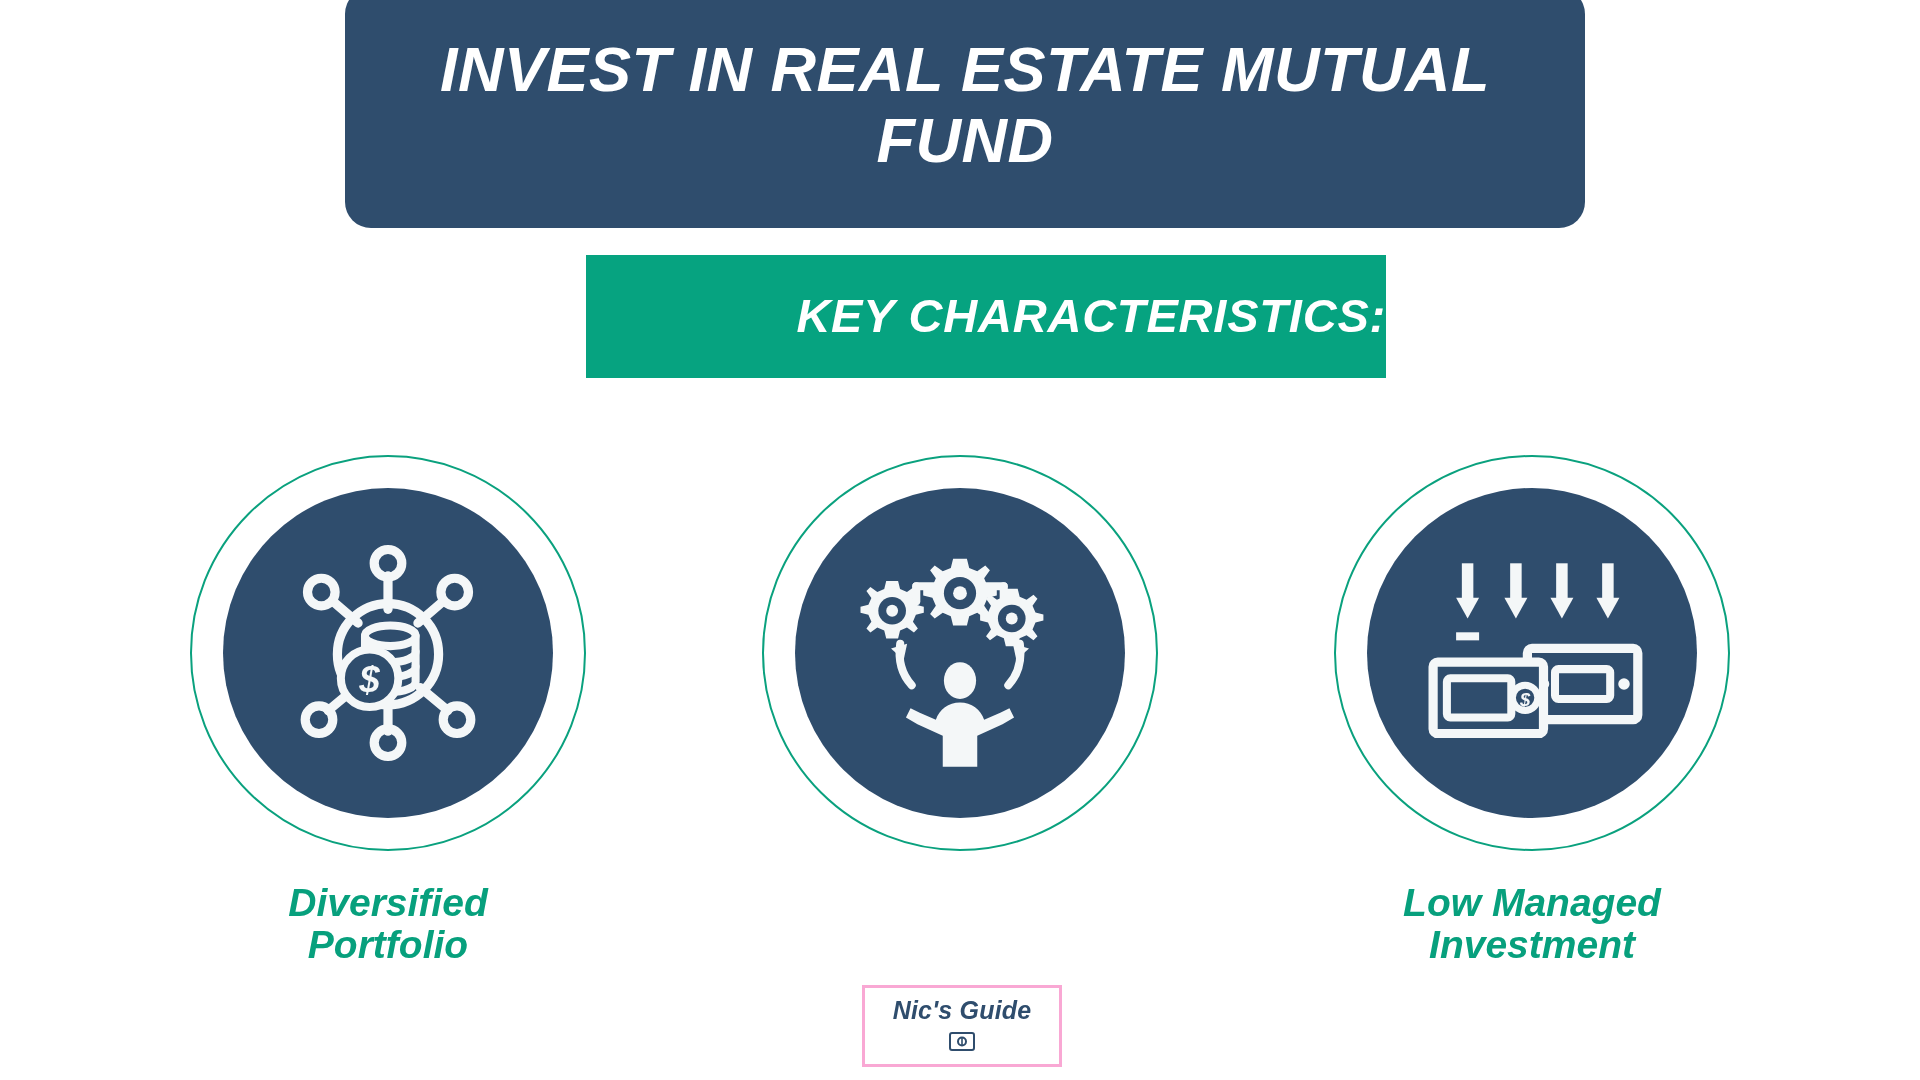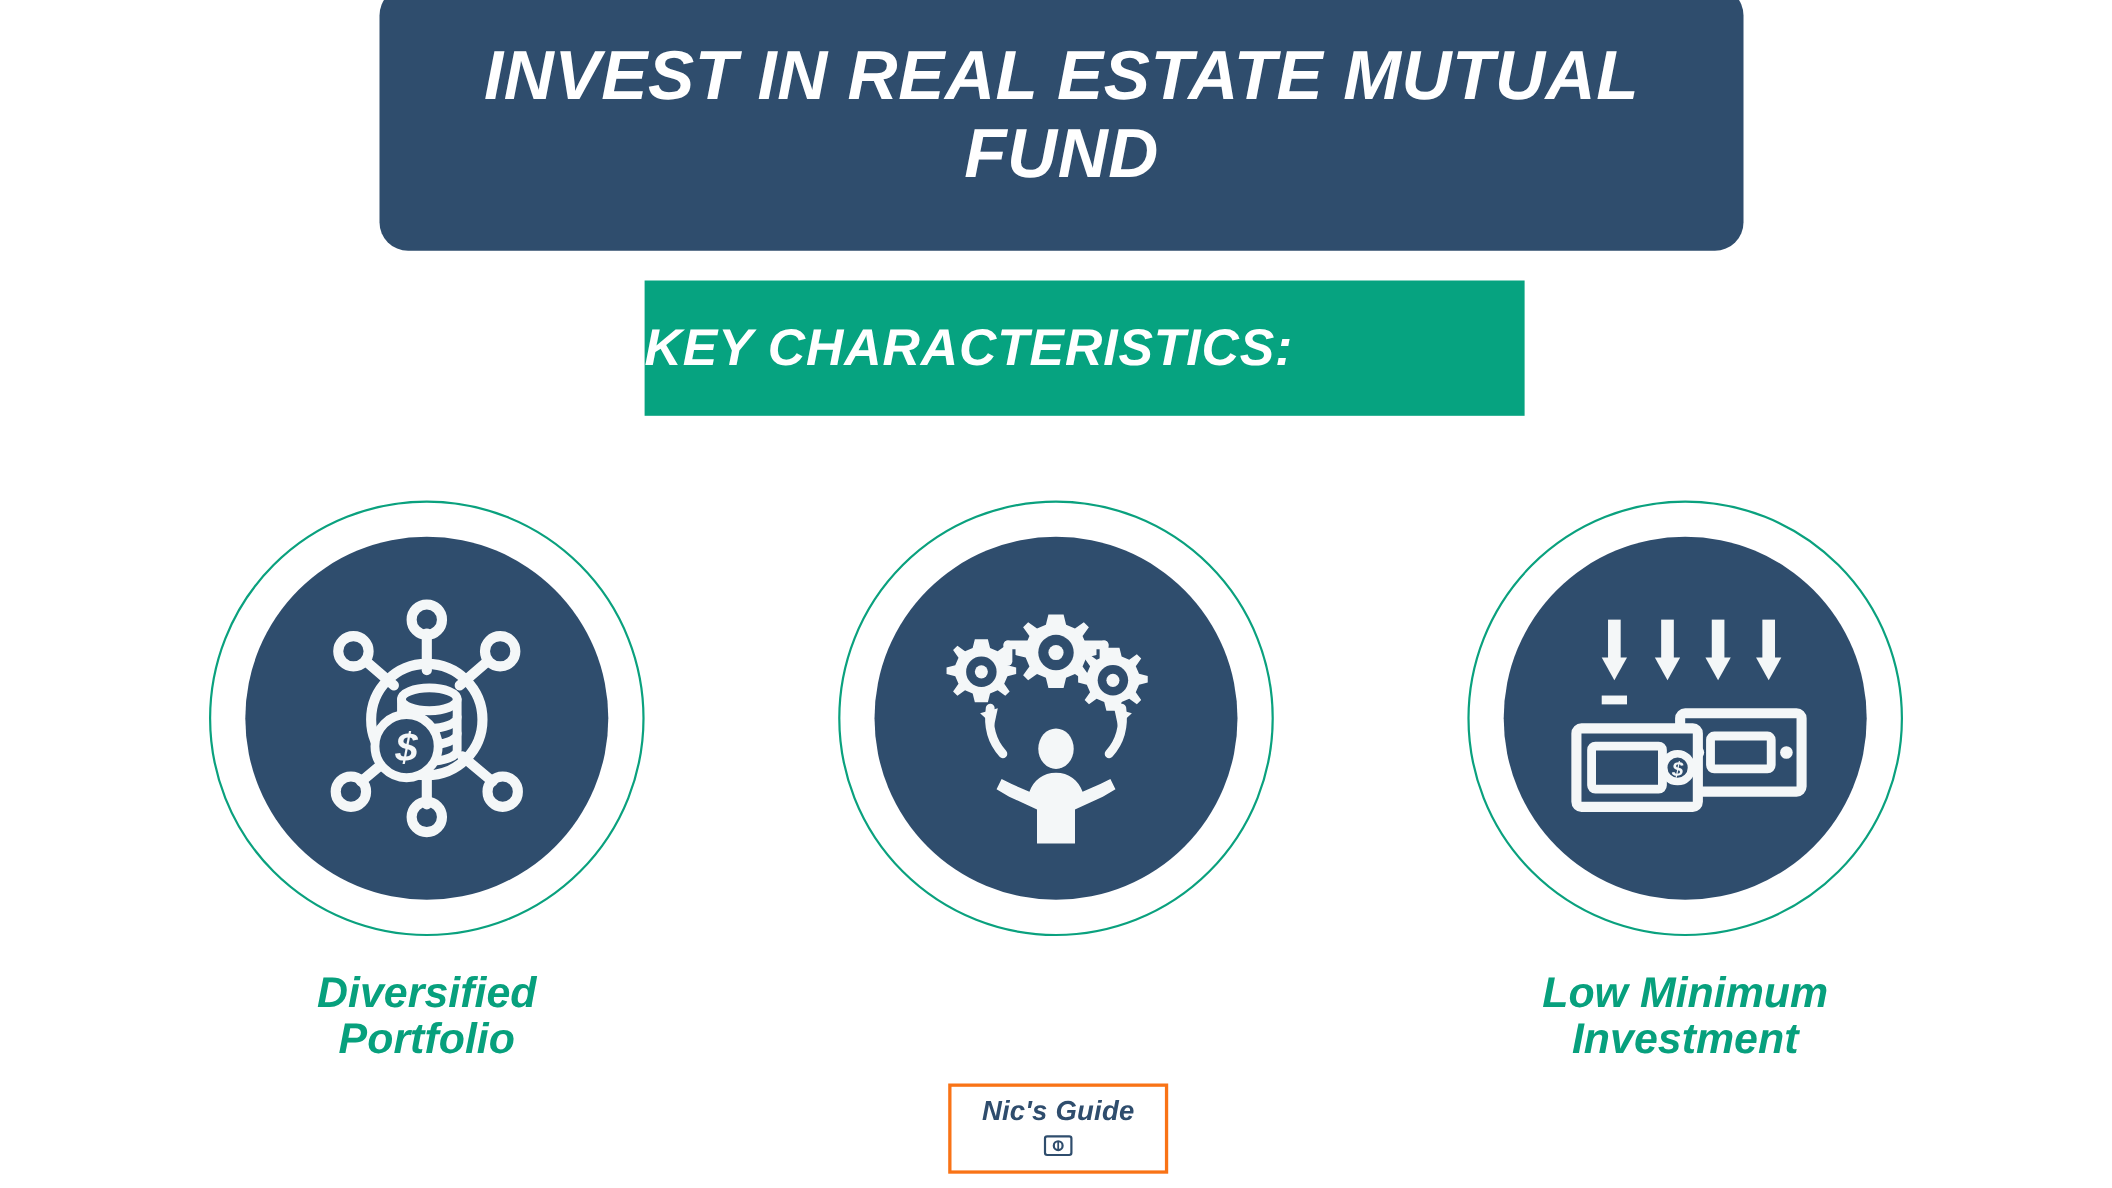--- a/index.html
+++ b/index.html
@@ -46,21 +46,21 @@
   
   .subtitle-banner {
     position: absolute;
     left: 586px;
     top: 255px;
     width: 800px;
     height: 123px;
     background: #06a380;
     display: flex;
     align-items: center;
-    justify-content: flex-start;
+    justify-content: flex-end;
   }
   .subtitle-text {
     color: #ffffff;
     font-size: 47px;
     font-weight: 900;
     letter-spacing: 0.8px;
     text-transform: uppercase;
     line-height: 1;
     padding-bottom: 2px;
   }
@@ -121,21 +121,21 @@
     white-space: pre-line;
   }
 
   
   .footer-logo {
     position: absolute;
     left: 862px;
     top: 985px;
     width: 200px;
     height: 82px;
-    border: 3px solid #f97316;
+    border: 3px solid #f9a8d4;
     background: #ffffff;
     display: flex;
     flex-direction: column;
     align-items: center;
     justify-content: flex-start;
     padding-top: 10px;
   }
   .footer-logo-text {
     color: #2f4d6d;
     font-size: 25px;
@@ -290,21 +290,21 @@
 
             <g>
               <rect x="14" y="108" width="96" height="62" rx="4" fill="#2f4d6d" stroke="#f4f7f8" stroke-width="8"></rect>
               <rect x="26" y="122" width="56" height="34" rx="3" fill="none" stroke="#f4f7f8" stroke-width="7"></rect>
               <circle cx="94" cy="139" r="11" fill="#2f4d6d" stroke="#f4f7f8" stroke-width="6"></circle>
               <text x="94" y="146" font-family="Liberation Sans, sans-serif" font-size="16" font-weight="700" fill="#f4f7f8" text-anchor="middle">$</text>
             </g>
           </svg>
         </div>
       </div>
-      <div class="card-label">Low Minimum
+      <div class="card-label">Low Managed
 Investment</div>
     </div>
 
   </div>
 
   <div class="footer-logo">
     <div class="footer-logo-text">Nic's Guide</div>
     <svg class="footer-logo-mark" width="30" height="26" viewBox="0 0 30 26">
       <rect x="3" y="4" width="24" height="17" rx="2" fill="none" stroke="#2f4d6d" stroke-width="2"></rect>
       <circle cx="15" cy="12.5" r="4" fill="none" stroke="#2f4d6d" stroke-width="2"></circle>

